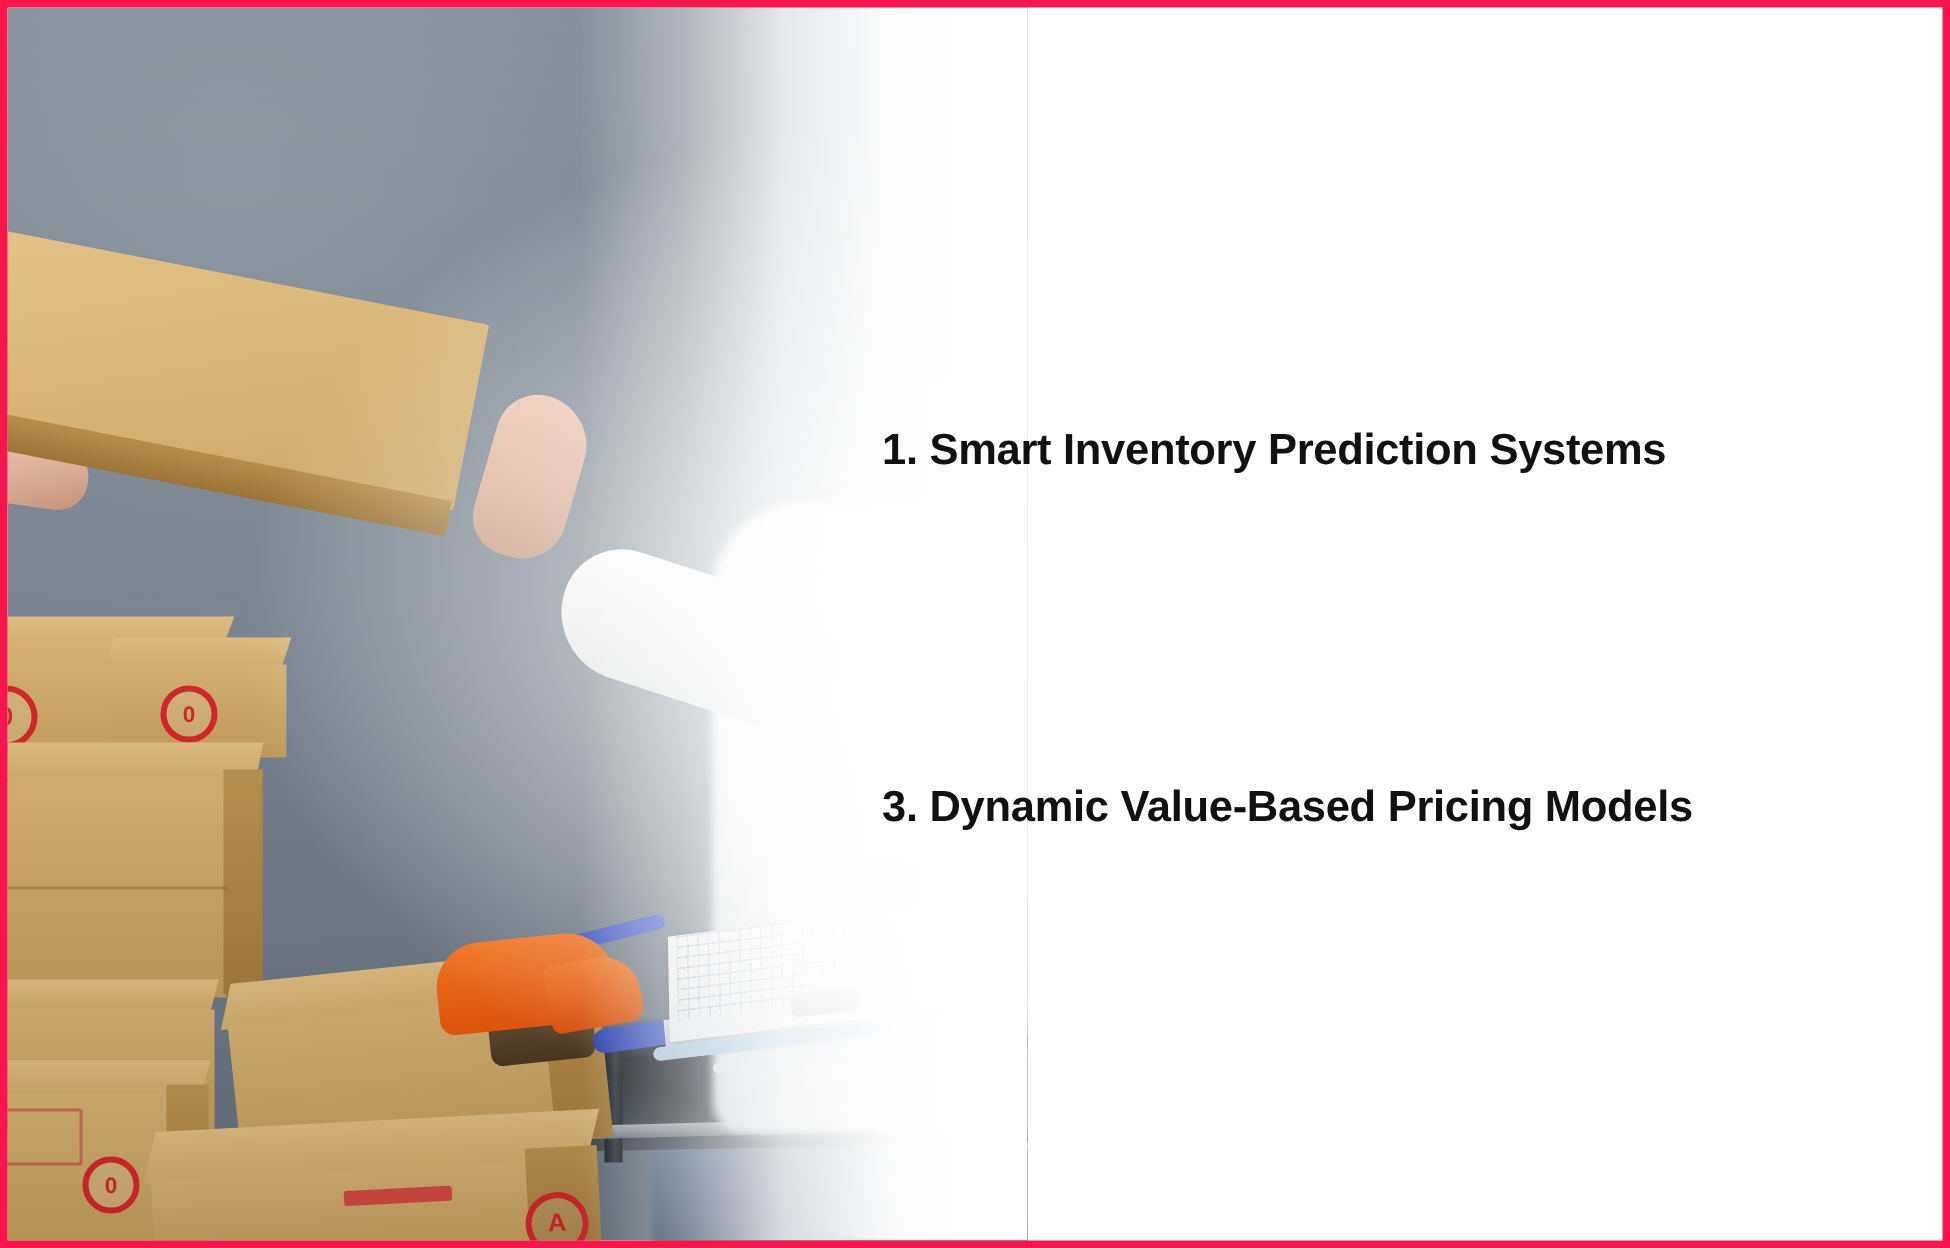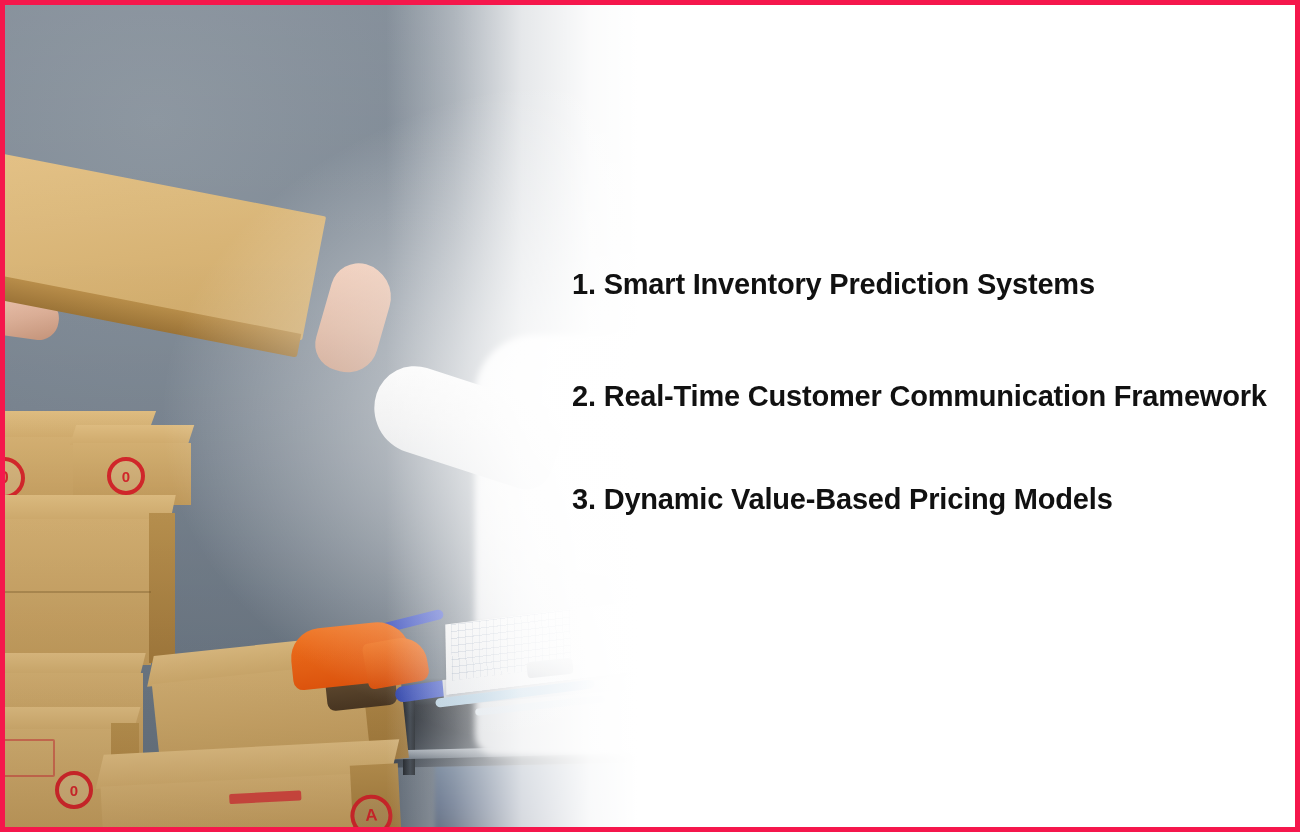--- a/index.html
+++ b/index.html
@@ -345,34 +345,34 @@
   #text-column {
     position: absolute;
     left: 572px;
     top: 5px;
     width: 710px;
     height: 822px;
     z-index: 40;
   }
   .headline {
     position: absolute;
-    margin: 0;
+    margin: 16px;
     color: #111111;
     font-family: "Liberation Sans", sans-serif;
     font-weight: bold;
     font-size: 29px;
     letter-spacing: -0.2px;
     line-height: 1.2;
     white-space: nowrap;
     text-shadow: 0 0 8px rgba(255,255,255,0.9), 0 0 16px rgba(255,255,255,0.7);
     text-align: center;
   }
   .h-1 { top: 262px; }
   .h-2 { top: 374px; }
-  .h-3 { top: 477px; }
+  .h-3 { top: 500px; }
   .h-4 { top: 589px; }
 </style>
 </head>
 <body>
 
 <div id="slide">
 
   <div id="photo">
 
     <div class="wall"></div>
@@ -456,21 +456,20 @@
       <div class="hb-edge"></div>
     </div>
 
     <div class="wall-vignette"></div>
     <div class="photo-fade"></div>
     <div class="photo-fade-soft"></div>
   </div>
 
   <div id="text-column">
     <p class="headline h-1">1. Smart Inventory Prediction Systems</p>
-    <p class="headline h-2">2. Real-Time Customer Communication Framework</p>
     <p class="headline h-3">3. Dynamic Value-Based Pricing Models</p>
   </div>
 
   <div class="frame-edge frame-top"></div>
   <div class="frame-edge frame-right"></div>
   <div class="frame-edge frame-bottom"></div>
   <div class="frame-edge frame-left"></div>
 
 </div>
 

